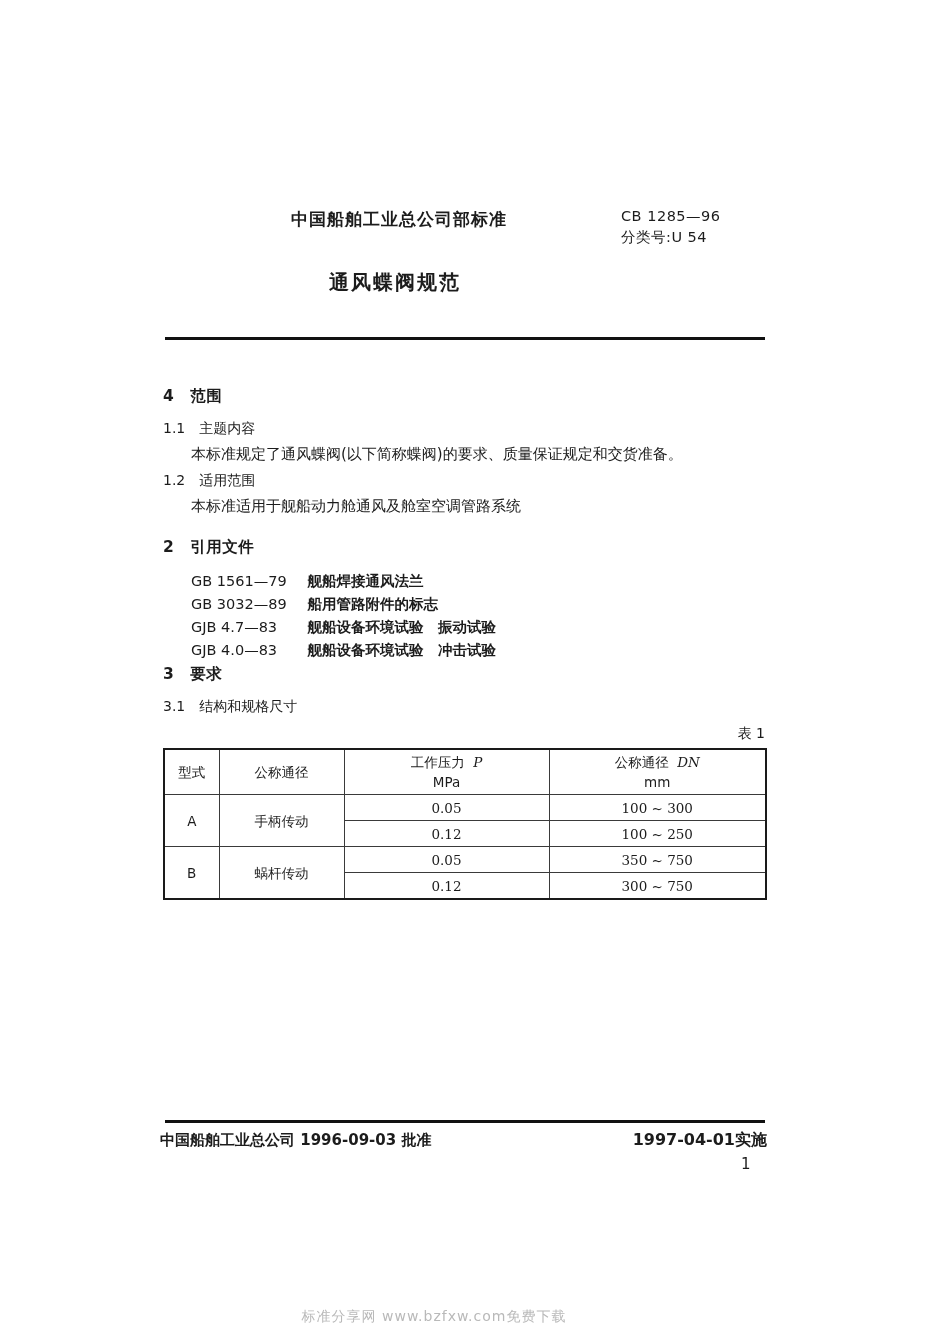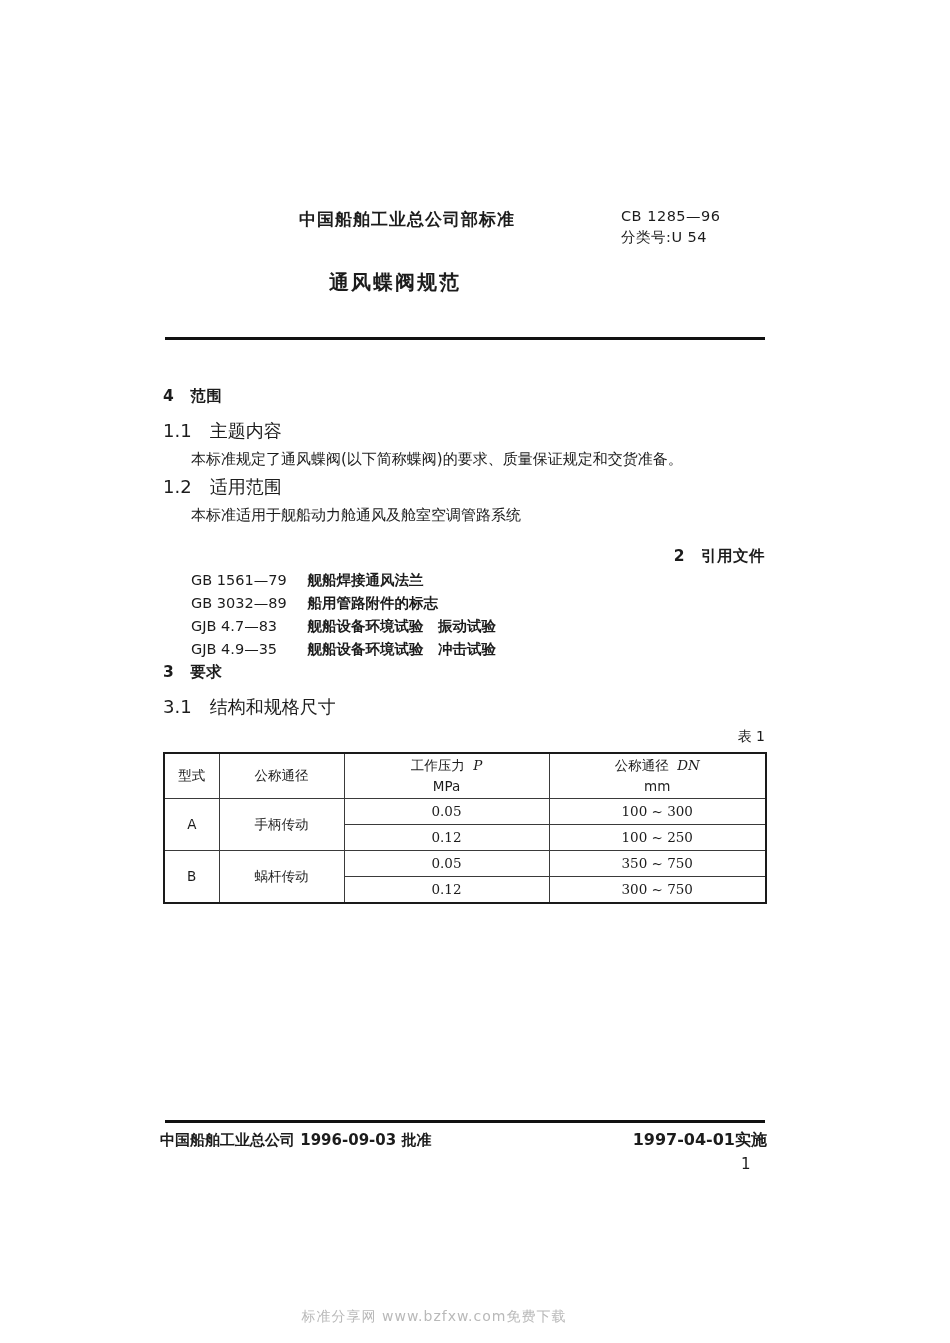--- a/index.html
+++ b/index.html
@@ -8,21 +8,21 @@
     background: #ffffff;
     font-family: "DejaVu Sans", "Liberation Sans", sans-serif;
     color: #1c1c1c;
     position: relative;
     overflow: hidden;
   }
   .page { position: absolute; inset: 0; background: #fff; }
 
   
   .hdr-org {
-    position: absolute; top: 208px; left: 12px; width: 790px;
+    position: absolute; top: 208px; left: 4px; width: 790px;
     text-align: center; font-size: 17px; font-weight: 700; letter-spacing: 1px;
   }
   .hdr-std {
     position: absolute; top: 206px; left: 621px;
     font-size: 14.5px; font-weight: 400; line-height: 1.45; letter-spacing: 0.5px;
   }
   .doc-title {
     position: absolute; top: 269px; left: 0; width: 790px;
     text-align: center; font-size: 20px; font-weight: 700; letter-spacing: 2px;
   }
@@ -30,24 +30,24 @@
     position: absolute; top: 337px; left: 165px; width: 600px; height: 3px;
     background: #111;
   }
 
   
   .content {
     position: absolute; top: 388px; left: 163px; width: 602px;
     font-size: 15px; line-height: 1.1;
   }
   .sec-h { font-weight: 700; font-size: 15.5px; margin: 0 0 16px 0; letter-spacing: 0.5px; }
-  .sub-h { font-weight: 400; font-size: 18px; margin: 0 0 10px 0; }
+  .sub-h { font-weight: 400; font-size: 14px; margin: 0 0 10px 0; }
   .body-p { margin: 0 0 10px 0; padding-left: 28px; }
   .body-p.last { margin-bottom: 24px; }
-  .sec-h.s2 { margin-bottom: 8px; text-align: right; }
+  .sec-h.s2 { margin-bottom: 18px; }
   .refs { padding-left: 28px; margin: 0 0 2px 0; }
   .ref-line { margin: 0 0 7px 0; font-size: 14.5px; }
   .ref-code { display: inline-block; min-width: 112px; }
   .ref-title { font-weight: 700; }
   .sec-h.s3 { margin-top: 4px; margin-bottom: 16px; }
   .sub-h.s31 { margin-bottom: 12px; }
   .clause { margin: 0 0 12px 0; }
 
   
   .tbl-caption { text-align: right; font-size: 14px; margin: 0 0 7px 0; }
@@ -117,21 +117,21 @@
       </div>
       <div class="ref-line">
         <span class="ref-code">GB 3032—89</span>
         <span class="ref-title">船用管路附件的标志</span>
       </div>
       <div class="ref-line">
         <span class="ref-code">GJB 4.7—83</span>
         <span class="ref-title">舰船设备环境试验　振动试验</span>
       </div>
       <div class="ref-line">
-        <span class="ref-code">GJB 4.9—35</span>
+        <span class="ref-code">GJB 4.0—83</span>
         <span class="ref-title">舰船设备环境试验　冲击试验</span>
       </div>
     </div>
 
     <div class="sec-h s3">3　要求</div>
     <div class="sub-h s31">3.1　结构和规格尺寸</div>
 
     <div class="tbl-caption">表 1</div>
 
     <table class="t1">

